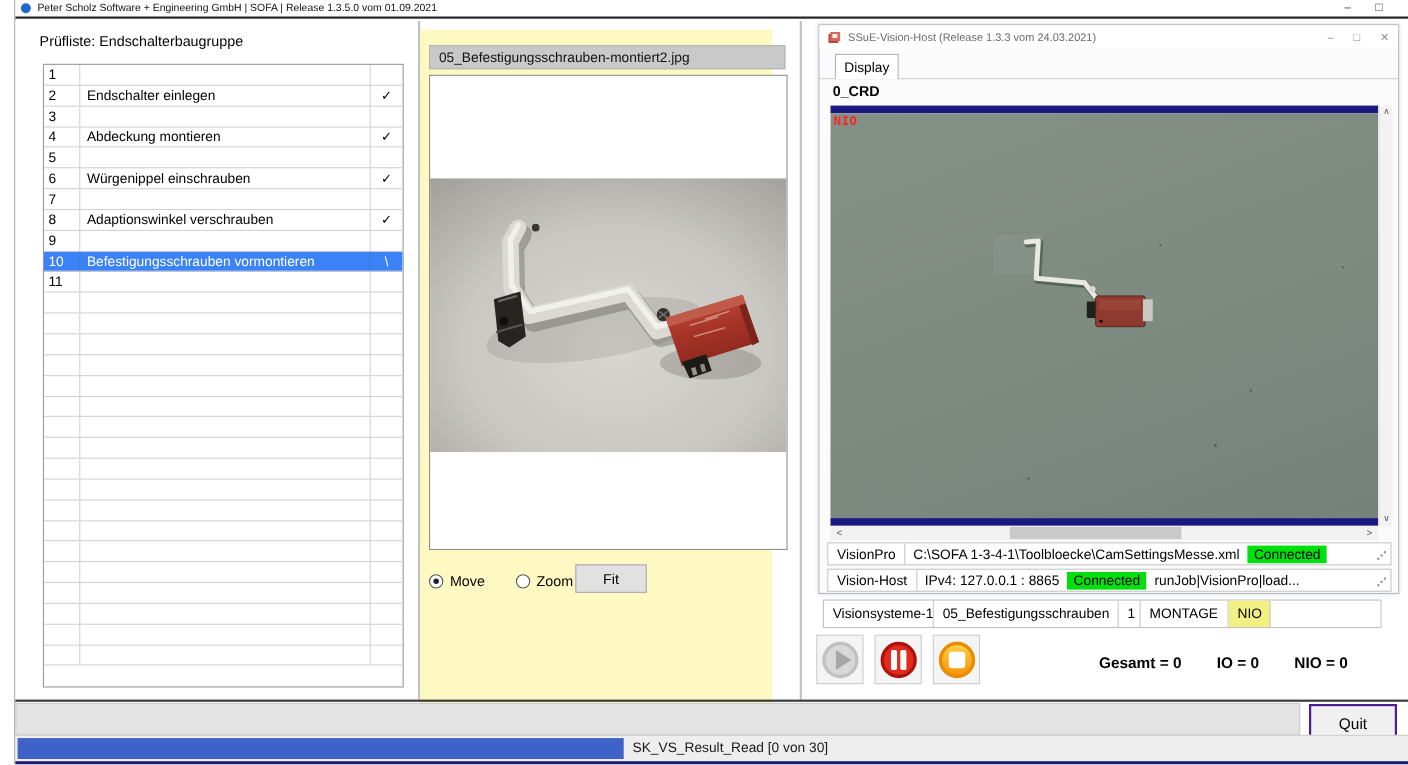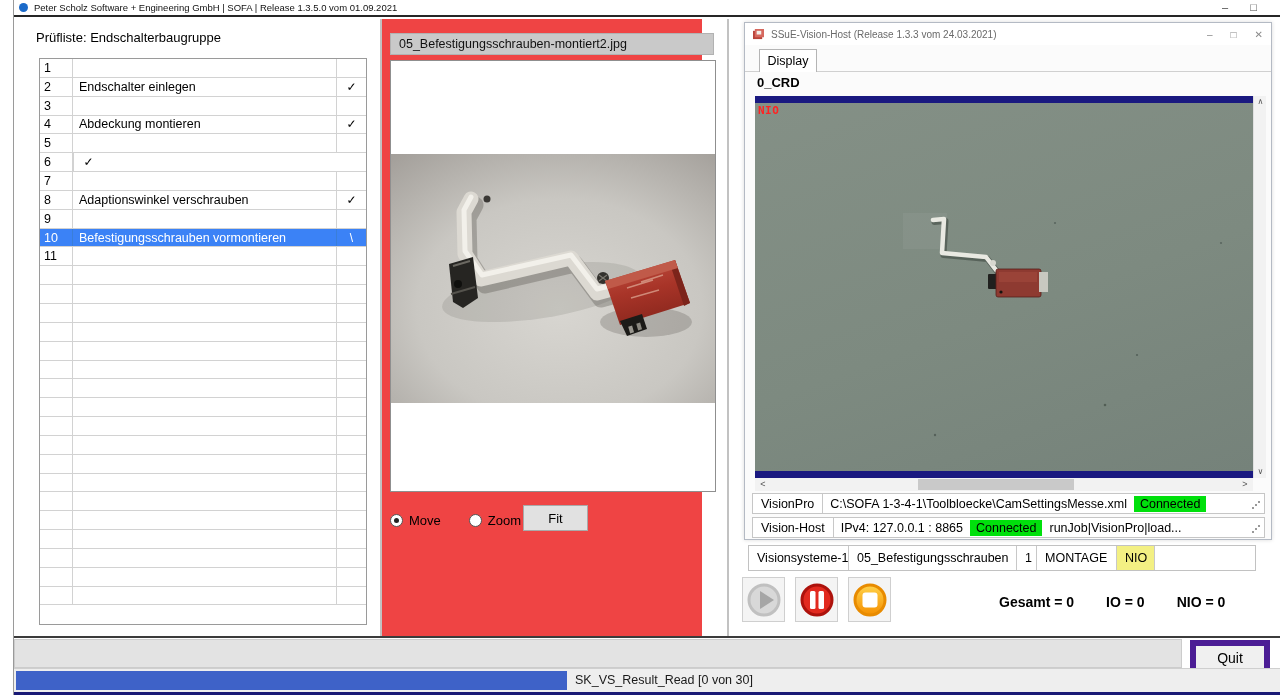--- a/index.html
+++ b/index.html
@@ -28,21 +28,21 @@
   .c-label { flex:1; padding-left:6px; font-size:12.5px; height:100%; display:flex; align-items:center; }
   .c-status { width:30px; border-left:1px solid #d2d2d2; height:100%; display:flex;
     align-items:center; justify-content:center; font-size:12px; }
   .tr.selected { background:#3b82f6; color:#fff; }
   .tr.selected .c-nr, .tr.selected .c-status { border-color:#3a7ed8; }
 
   .v-divider { position:absolute; top:19px; height:617px; width:2px; background:#c2c2c2; }
   .d1 { left:366px; } .d2 { left:713px; }
 
   
-  .mid-panel { position:absolute; left:368px; top:19px; width:320px; height:618px; background:#ef4444; }
+  .mid-panel { position:absolute; left:368px; top:27px; width:320px; height:618px; background:#fef9c3; }
   .file-header { position:absolute; left:8px; top:14px; width:324px; height:22px;
     background:#c9c9c9; border:1px solid #b2b2b2; font-size:12.5px; color:#111;
     display:flex; align-items:center; padding-left:8px; }
   .img-frame { position:absolute; left:8px; top:41px; width:326px; height:432px;
     background:#fff; border:1px solid #8f8f8f; }
   .photo { position:absolute; left:0px; top:93px; width:324px; height:249px; }
   .viewer-controls { position:absolute; left:8px; top:486px; width:326px; height:30px;
     display:flex; align-items:center; }
   .radio-wrap { display:flex; align-items:center; margin-right:28px; cursor:default; }
   .radio { width:13px; height:13px; border-radius:50%; border:1px solid #555; background:#fff;
@@ -105,21 +105,21 @@
     border:1px solid #cfcfcf; display:flex; align-items:center; justify-content:center; }
   .btn-play { left:728px; } .btn-pause { left:781px; } .btn-stop { left:834px; }
   .counters { position:absolute; left:985px; top:594px; font-size:14px; font-weight:600;
     color:#000; display:flex; gap:32px; white-space:nowrap; }
 
   
   .footer-sep { position:absolute; left:0; top:636px; width:1280px; height:2px; background:#3c3c3c; }
   .status-strip { position:absolute; left:0; top:639px; width:1168px; height:29px;
     background:#e3e3e3; border:1px solid #cccccc; }
   .quit-btn { position:absolute; left:1176px; top:640px; width:80px; height:35px; background:#f0f0f0;
-    border:6px solid #4c1d95; font-size:14px; color:#000; font-family:"Liberation Sans",sans-serif; }
+    border:2px solid #4c1d95; font-size:14px; color:#000; font-family:"Liberation Sans",sans-serif; }
   .progress-row { position:absolute; left:0; top:668px; width:1280px; height:24px;
     background:#eeeeee; border-top:1px solid #cfcfcf; }
   .progress-fill { position:absolute; left:2px; top:2px; width:551px; height:19px; background:#3e62c8; }
   .progress-text { position:absolute; left:561px; top:4px; font-size:12.5px; color:#1a1a1a; }
   .bottom-navy { position:absolute; left:0; top:692px; width:1280px; height:3px; background:#191975; }
 </style>
 </head>
 <body>
 
 <div id="app">
@@ -157,20 +157,21 @@
           <span class="c-label">Abdeckung montieren</span>
           <span class="c-status">✓</span>
         </div>
         <div class="tr">
           <span class="c-nr">5</span>
           <span class="c-label"></span>
           <span class="c-status"></span>
         </div>
         <div class="tr">
           <span class="c-nr">6</span>
+          <span class="c-label">Würgenippel einschrauben</span>
           <span class="c-status">✓</span>
         </div>
         <div class="tr">
           <span class="c-nr">7</span>
           <span class="c-label"></span>
           <span class="c-status"></span>
         </div>
         <div class="tr">
           <span class="c-nr">8</span>
           <span class="c-label">Adaptionswinkel verschrauben</span>

